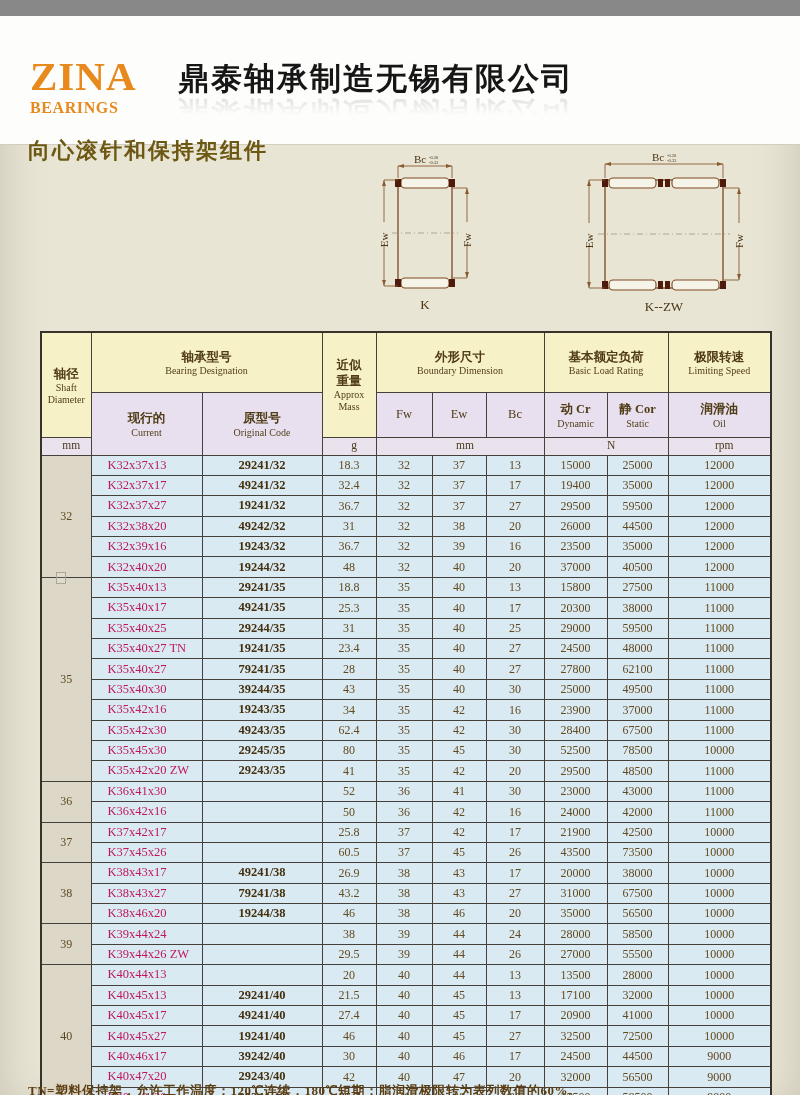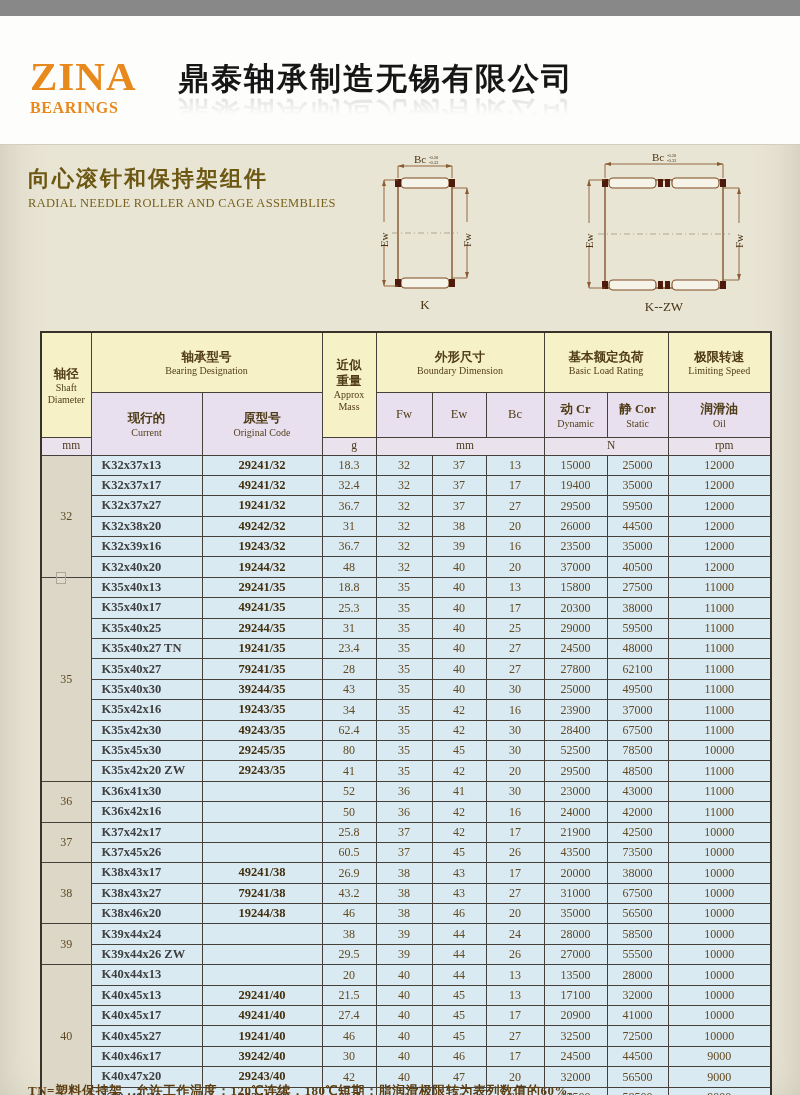--- a/index.html
+++ b/index.html
@@ -27,21 +27,21 @@
     position:absolute; left:178px; top:42px;
     font-size:31px; font-weight:bold; color:#161616; letter-spacing:2px;
     font-family:"DejaVu Sans", sans-serif; white-space:nowrap;
   }
   .company.reflect {
     top:76px; transform:scaleY(-1); opacity:.20; color:#333;
     -webkit-mask-image:linear-gradient(to top, rgba(0,0,0,.9) 0%, transparent 55%);
     mask-image:linear-gradient(to top, rgba(0,0,0,.9) 0%, transparent 55%);
   }
   
-  .sec-title { position:absolute; left:28px; top:148px; }
+  .sec-title { position:absolute; left:28px; top:120px; }
   .sec-title .cn { font-size:22px; font-weight:bold; color:#6d5813; letter-spacing:2px; }
   .sec-title .en { font-size:12.5px; color:#78621d; letter-spacing:.3px; margin-top:2px; }
   
   .diag { position:absolute; }
   .diag text { font-family:"Liberation Serif", serif; fill:#4a3413; }
   .diag .dim  { stroke:#8a5a30; stroke-width:.9; fill:none; }
   .diag .body { stroke:#7c4a22; stroke-width:1.3; fill:none; }
   .diag .roll { stroke:#7c4a22; stroke-width:1.1; fill:#f6f3e8; }
   .diag .sq   { fill:#4e1a0c; stroke:none; }
   .diag .ah   { fill:#8a5a30; stroke:none; }
@@ -59,21 +59,21 @@
   .bg-l { background:#e8e0ee; }
   .h1 { height:60px; }
   .h2 { height:45px; }
   .hdr-cn { display:inline-block; font-size:12.5px; font-weight:bold; color:#4f3b16; line-height:1.3; }
   .hdr-en { display:block; font-size:10px; font-weight:normal; color:#54401c; line-height:1.2; }
   .mass-h .hdr-cn { max-width:30px; }
   .dimlab { font-size:12.5px; color:#4f3b16; font-weight:normal; }
   tr.units td { background:#eae2ec; font-size:11.5px; color:#4a3a20; height:17px; line-height:1;padding-left:10px; }
   tbody.data td { background:#d9eaf3; font-size:12px; color:#63491f; height:19.4px; line-height:1.05; }
   tbody.data td.shaft { background:#dcd7c7; color:#5d4a22; }
-  tbody.data td.des  { text-align:left; padding-left:10px; font-weight:bold; color:#404040; font-size:12.5px; }
+  tbody.data td.des  { text-align:left; padding-left:16px; font-weight:normal; color:#be185d; font-size:12.5px; }
   tbody.data td.code { font-weight:bold; color:#44300e; font-size:12.5px; }
   .footnote {
     position:absolute; left:28px; top:1066px; width:740px;
     font-size:13px; font-weight:bold; color:#5d3e12; letter-spacing:.5px;
   }
   .scan-artifact {
     position:absolute; left:56px; top:556px; width:8px; height:10px;
     border:1px solid #aba695; background:rgba(255,255,255,.12);
   }
 </style>
@@ -86,21 +86,20 @@
     <div class="logo">
       <div class="zina">ZINA</div>
       <div class="bearings">BEARINGS</div>
     </div>
     <div class="company">鼎泰轴承制造无锡有限公司</div>
     <div class="company reflect">鼎泰轴承制造无锡有限公司</div>
   </div>
 
   <div class="sec-title">
     <div class="cn">向心滚针和保持架组件</div>
-    <div class="en">RADIAL NEEDLE ROLLER AND CAGE ASSEMBLIES</div>
   </div>
 
   <svg class="diag" style="left:372px; top:136px;" width="150" height="162" viewBox="0 0 150 162">
 
     <line class="dim" x1="26" y1="14" x2="80" y2="14"></line>
     <line class="dim" x1="26" y1="14" x2="26" y2="26"></line>
     <line class="dim" x1="80" y1="14" x2="80" y2="26"></line>
     <polygon class="ah" points="26,14 32,12 32,16"></polygon>
     <polygon class="ah" points="80,14 74,12 74,16"></polygon>
     <text x="42" y="11" font-size="11">Bc</text>

